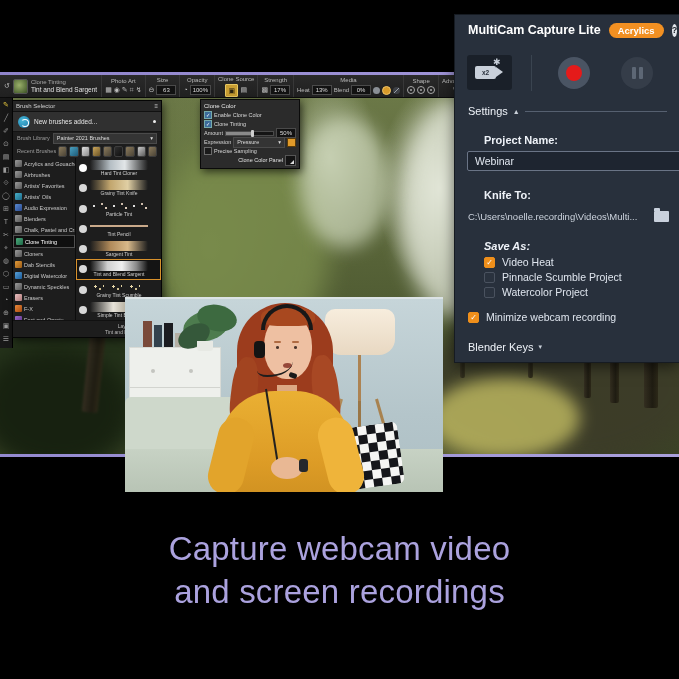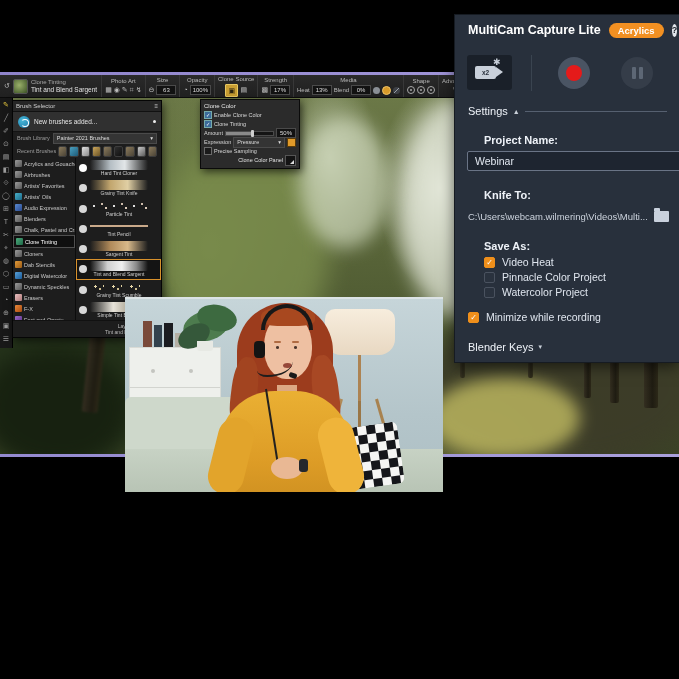--- a/index.html
+++ b/index.html
@@ -510,41 +510,41 @@
       <span class="setlab">Settings</span>
       <span class="caret">▲</span>
       <span class="hline"></span>
     </div>
 
     <div class="flab" style="top:119px;">Project Name:</div>
     <input class="pninput" value="Webinar" style="">
 
     <div class="flab" style="top:174px;">Knife To:</div>
     <div class="pathrow">
-      <span class="pathtxt">C:\Users\webcam.wilmering\Videos\Multi...</span>
+      <span class="pathtxt">C:\Users\noelle.recording\Videos\Multi...</span>
       <span class="folder"></span>
     </div>
 
-    <div class="flab" style="top:225px;">Save As:</div>
+    <div class="flab" style="top:225px;font-style:italic;">Save As:</div>
     <div class="cbrow" style="top:241px;">
       <span class="cb on">✓</span>
       <span class="cblab">Video Heat</span>
     </div>
     <div class="cbrow" style="top:256px;">
       <span class="cb"></span>
-      <span class="cblab">Pinnacle Color Project</span>
+      <span class="cblab">Pinnacle Scumble Project</span>
     </div>
     <div class="cbrow" style="top:271px;">
       <span class="cb"></span>
       <span class="cblab">Watercolor Project</span>
     </div>
 
     <div class="cbrow noind" style="top:296px;">
       <span class="cb on">✓</span>
-      <span class="cblab">Minimize while recording</span>
+      <span class="cblab">Minimize webcam recording</span>
     </div>
 
     <div class="shrow">
       <span class="setlab">Blender Keys</span>
       <span class="caret">▾</span>
     </div>
   </div>
 
   <div class="webcam">
 
@@ -594,14 +594,18 @@
     <div class="a" style="left:132px;top:56px;width:36px;height:22px;border-bottom:2.5px solid #1d1d1d;border-radius:0 0 100% 40%;box-sizing:border-box;"></div>
     <div class="a" style="left:164px;top:74px;width:8px;height:5px;background:#1a1a1a;border-radius:2px;transform:rotate(20deg);"></div>
     <div class="a" style="left:94px;top:92px;width:132px;height:101px;background:linear-gradient(180deg,#eab033,#dd9c26 70%,#d29322);border-radius:56px 56px 6px 6px;"></div>
     <div class="a" style="left:88px;top:118px;width:36px;height:78px;background:#e2a42b;border-radius:18px;transform:rotate(14deg);"></div>
     <div class="a" style="left:198px;top:118px;width:36px;height:78px;background:#efb43a;border-radius:18px;transform:rotate(-14deg);"></div>
     <div class="a" style="left:140px;top:90px;width:2px;height:82px;background:#23211f;transform:rotate(-9deg);transform-origin:top center;"></div>
     <div class="a" style="left:146px;top:158px;width:32px;height:22px;background:#e9b894;border-radius:50%;"></div>
     <div class="a" style="left:174px;top:160px;width:9px;height:13px;background:#25282c;border-radius:3px;"></div>
   </div>
 
+  <div class="caption">
+    <div>Capture webcam video</div>
+    <div>and screen recordings</div>
+  </div>
 
 </div>
 
 </body></html>

